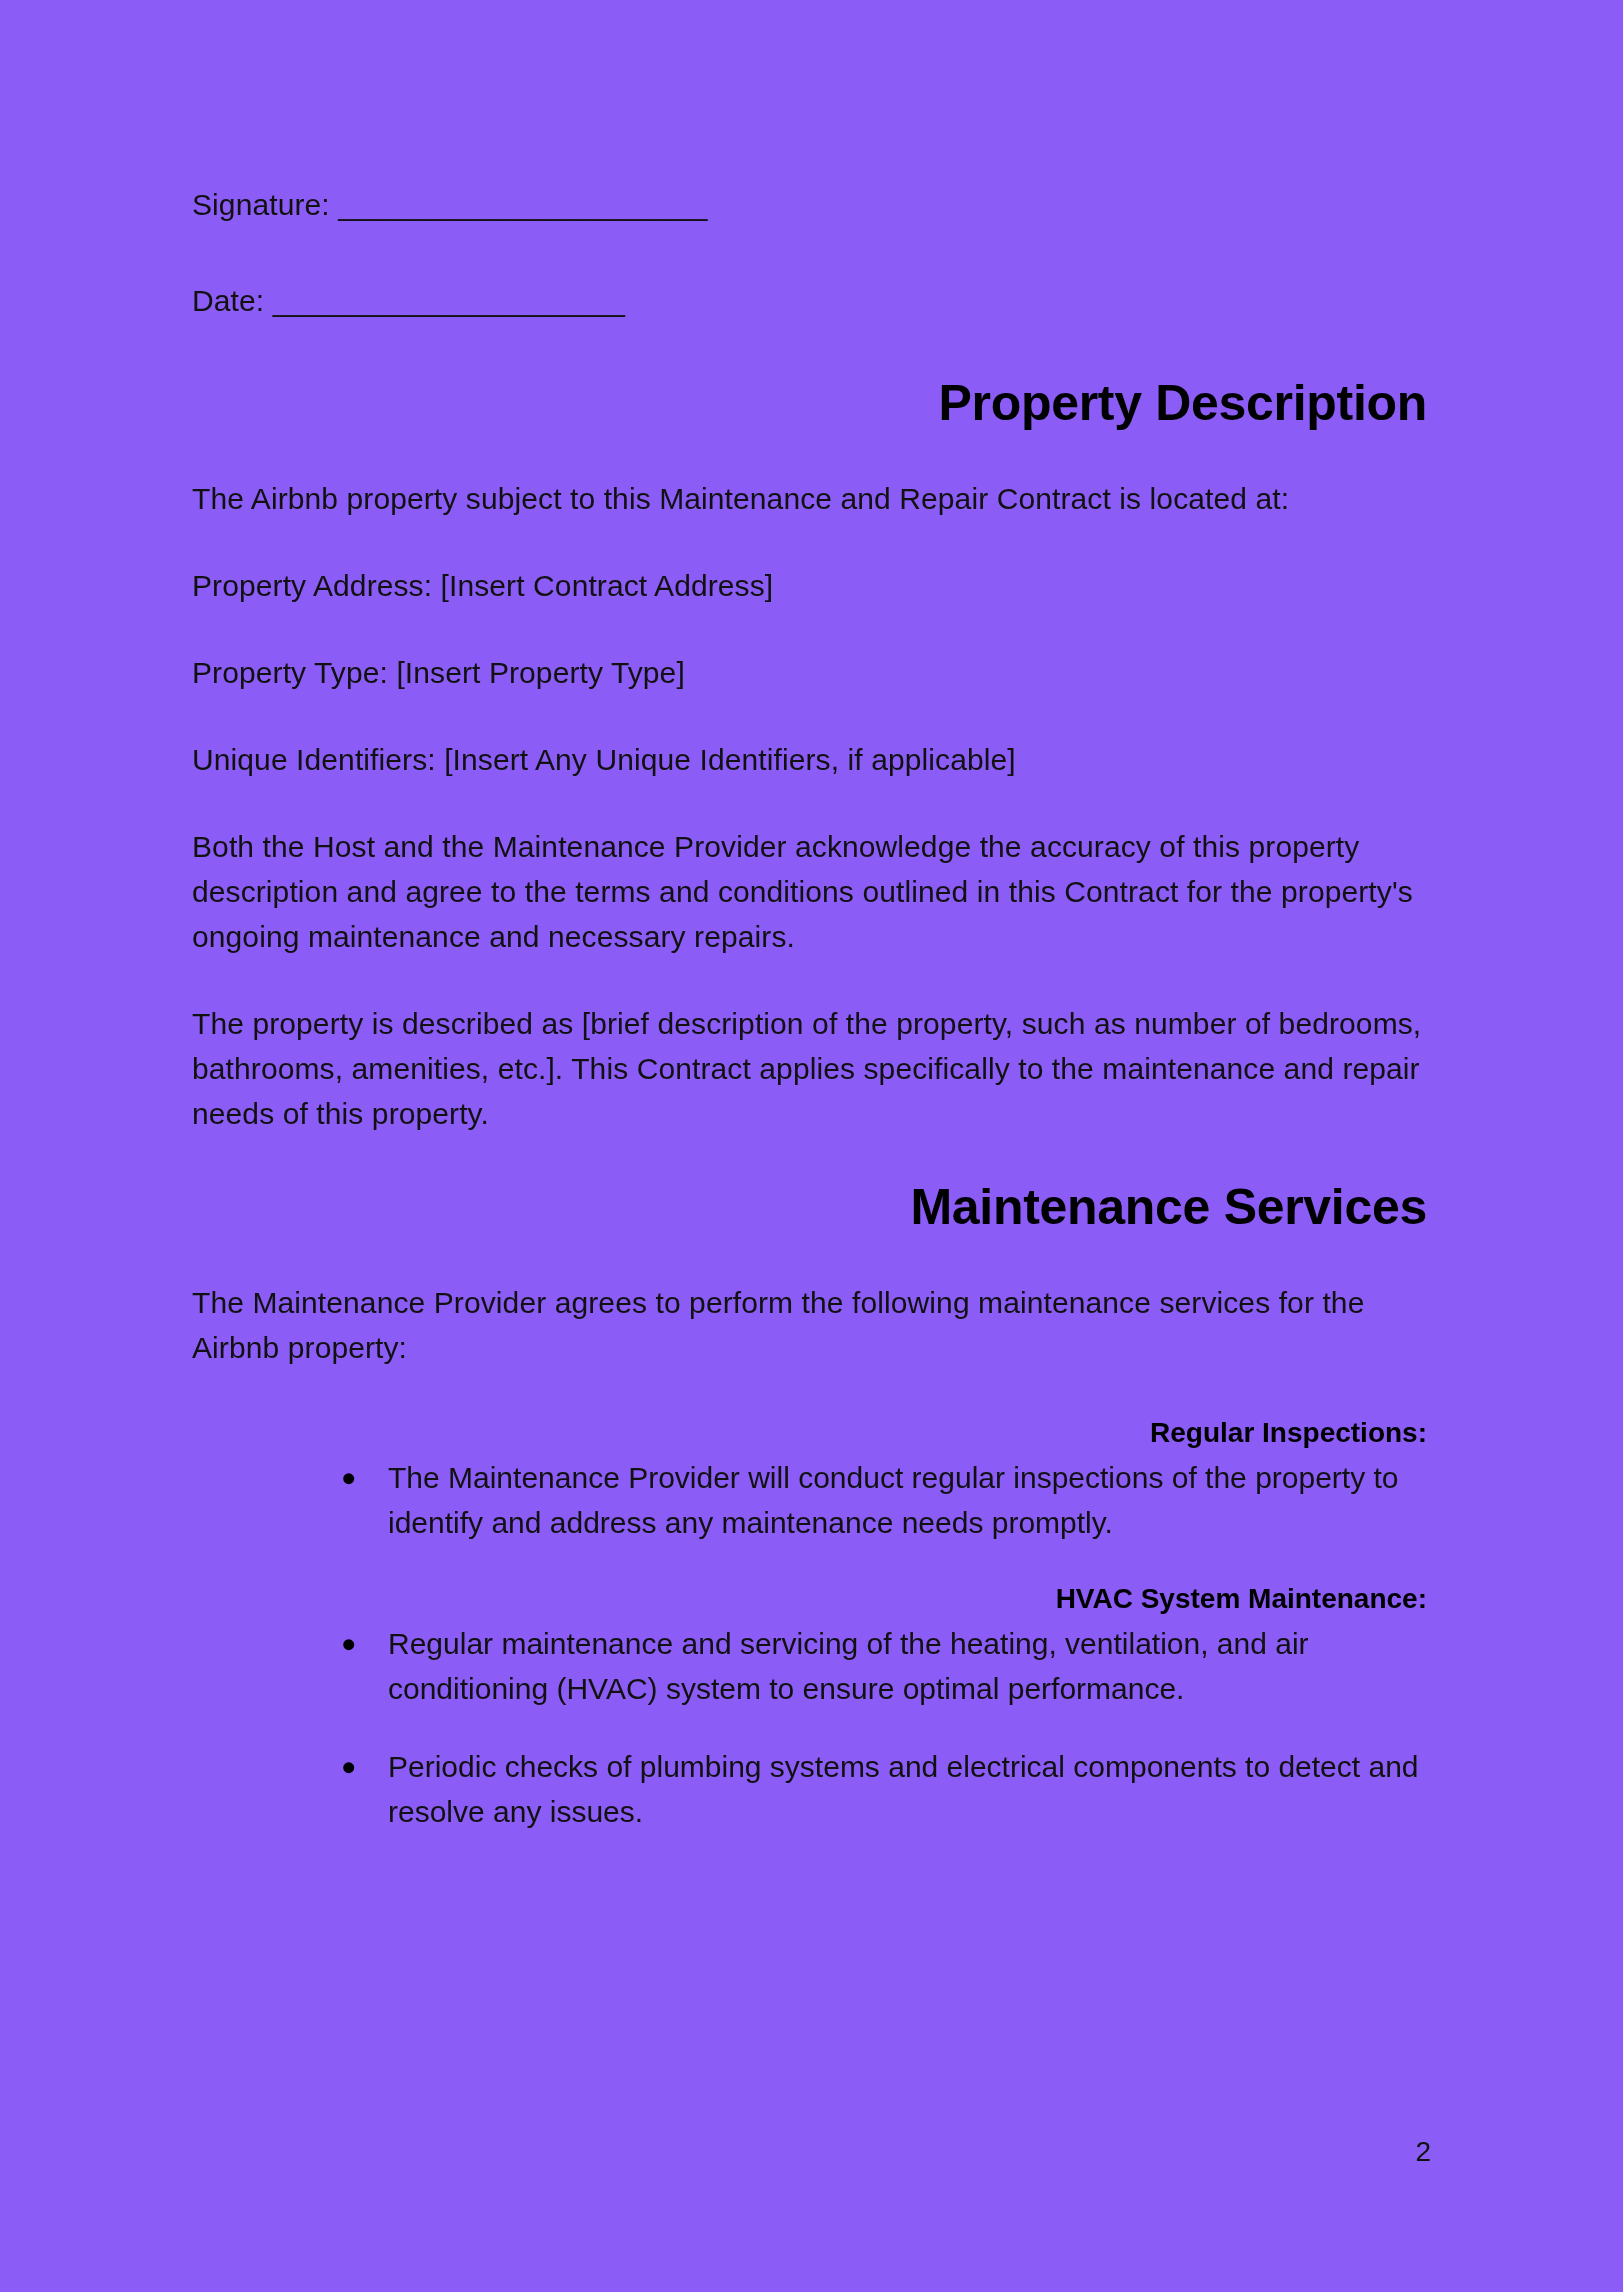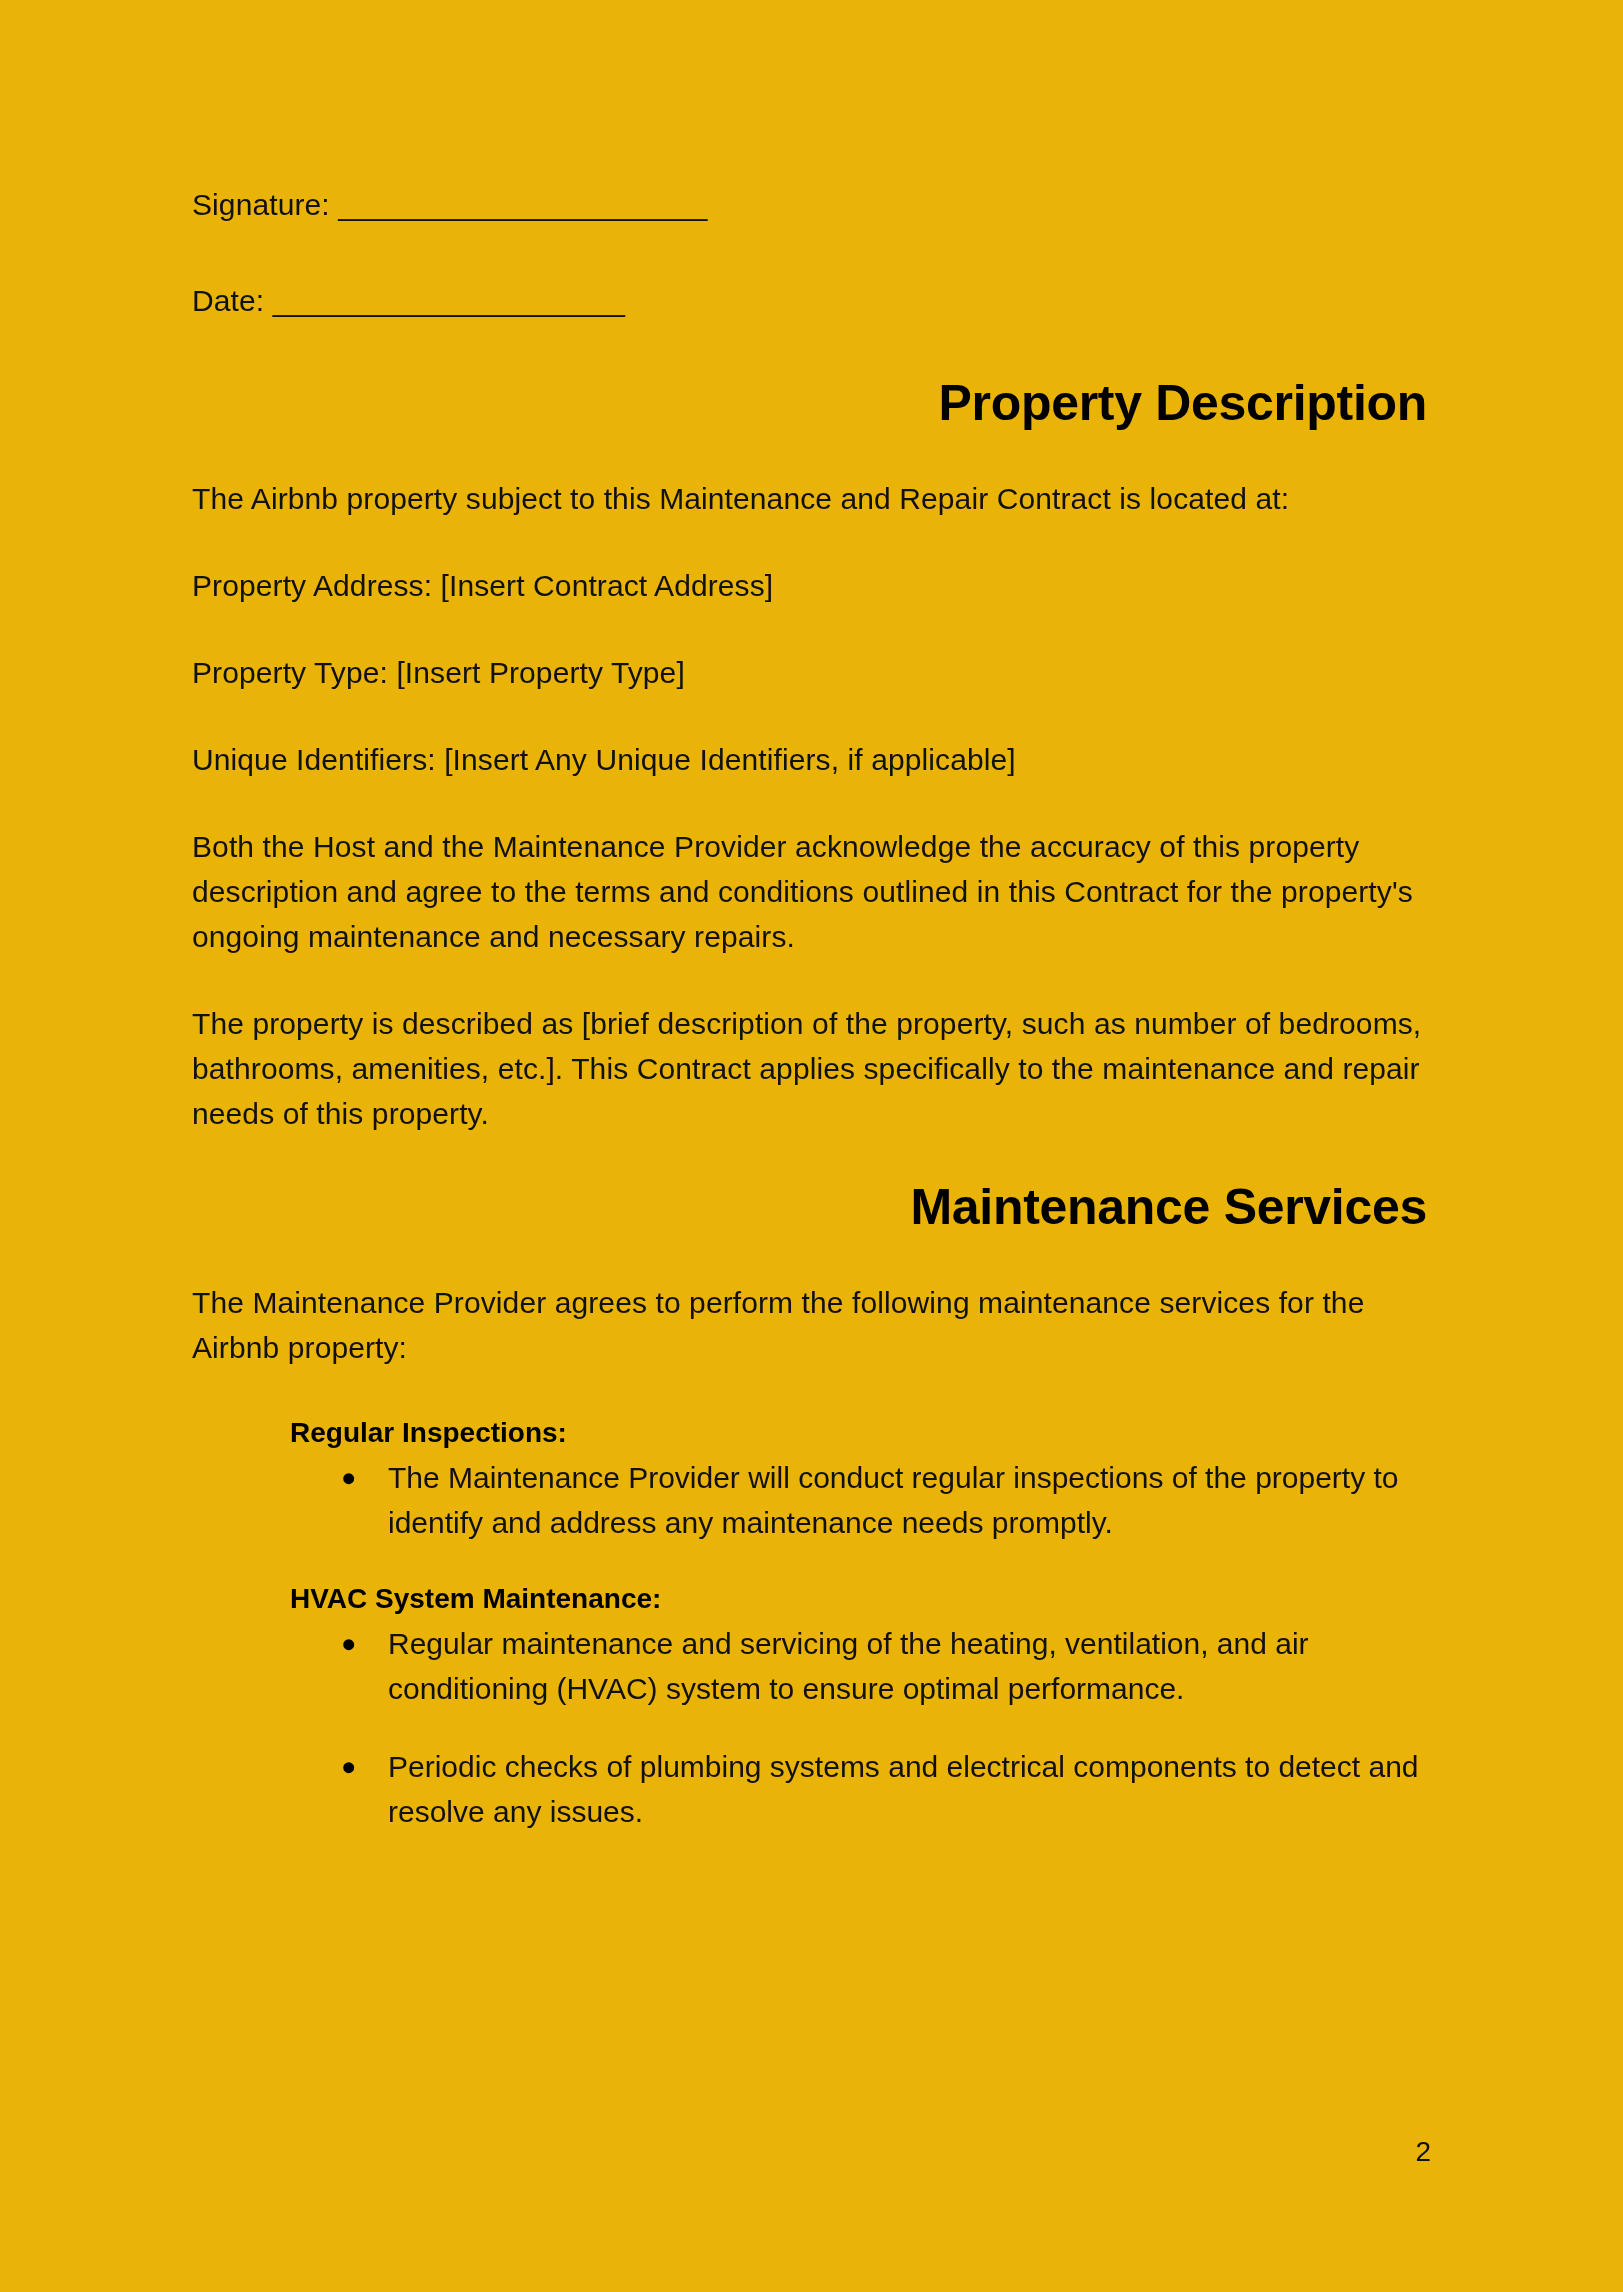--- a/index.html
+++ b/index.html
@@ -9,21 +9,21 @@
   }
   body {
     font-family: "Liberation Sans", sans-serif;
     color: #000000;
     -webkit-font-smoothing: antialiased;
   }
   .page {
     position: relative;
     width: 1623px;
     height: 2293px;
-    background: #eab308;
+    background: #8b5cf6;
     box-sizing: border-box;
     overflow: hidden;
   }
   .content {
     position: absolute;
     left: 192px;
     top: 182px;
     width: 1235px;
   }
   
@@ -70,20 +70,21 @@
   .svc-group:last-child {
     margin-bottom: 0;
   }
   .svc-title {
     font-size: 28px;
     font-weight: bold;
     line-height: 41px;
     color: #000000;
     margin: 0 0 2px 0;
     padding-left: 98px;
+    text-align: right;
   }
   .bullet-list {
     margin: 0;
     padding: 0;
     list-style: none;
   }
   .bullet-item {
     position: relative;
     font-size: 30px;
     line-height: 45px;

